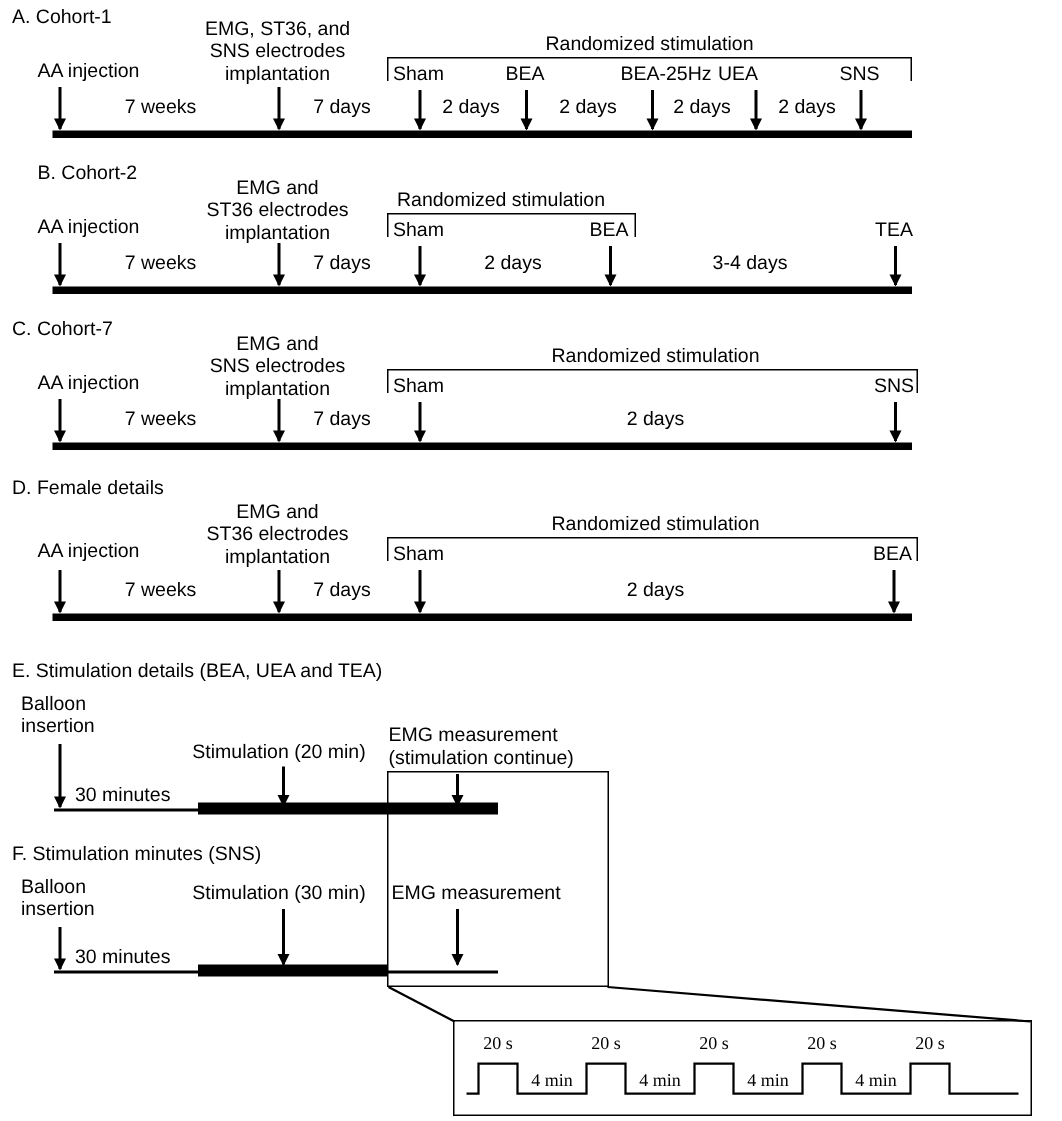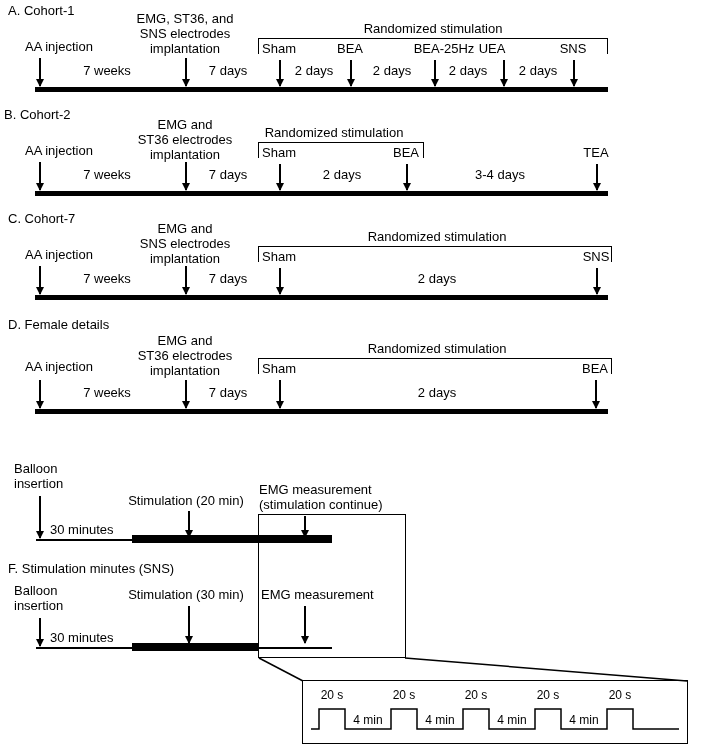--- a/index.html
+++ b/index.html
@@ -15,21 +15,21 @@
   .arrow { position:absolute; width:1.5px; background:#000; }
   .arrow::after {
     content:""; position:absolute; left:50%; bottom:-1px; transform:translateX(-50%);
     width:0; height:0; border-left:4px solid transparent; border-right:4px solid transparent;
     border-top:8px solid #000;
   }
   .tl    { position:absolute; height:5px; background:#000; }
   .thin  { position:absolute; height:2px; background:#000; }
   .thick { position:absolute; height:8px; background:#000; }
   .bracket { position:absolute; border:1.5px solid #000; border-bottom:none; }
-  .cbox  { position:absolute; border:1.5px solid #000; }
+  .cbox  { position:absolute; border:1.5px solid #000;font-family:Liberation Serif, serif; }
   svg.overlay { position:absolute; left:0; top:0; pointer-events:none; }
 </style>
 </head>
 <body>
 
 <div id="fig">
 
   <div class="lbl" style="left:8px;top:4px">A. Cohort-1</div>
   <div class="lbl ctr" style="left:185px;top:12px">EMG, ST36, and</div>
   <div class="lbl ctr" style="left:185px;top:27px">SNS electrodes</div>
@@ -50,21 +50,21 @@
   <div class="arrow" style="left:503px;top:60px;height:26px"></div>
   <div class="arrow" style="left:573px;top:60px;height:26px"></div>
   <div class="lbl ctr" style="left:107px;top:64px">7 weeks</div>
   <div class="lbl ctr" style="left:228px;top:64px">7 days</div>
   <div class="lbl ctr" style="left:314px;top:64px">2 days</div>
   <div class="lbl ctr" style="left:392px;top:64px">2 days</div>
   <div class="lbl ctr" style="left:468px;top:64px">2 days</div>
   <div class="lbl ctr" style="left:538px;top:64px">2 days</div>
   <div class="tl" style="left:35px;top:87px;width:573px"></div>
 
-  <div class="lbl" style="left:4px;top:108px">B. Cohort-2</div>
+  <div class="lbl" style="left:25px;top:108px">B. Cohort-2</div>
   <div class="lbl ctr" style="left:185px;top:118px">EMG and</div>
   <div class="lbl ctr" style="left:185px;top:133px">ST36 electrodes</div>
   <div class="lbl ctr" style="left:185px;top:148px">implantation</div>
   <div class="lbl ctr" style="left:334px;top:126px">Randomized stimulation</div>
   <div class="bracket" style="left:258px;top:142px;width:166px;height:16px"></div>
   <div class="lbl" style="left:25px;top:144px">AA injection</div>
   <div class="lbl ctr" style="left:279px;top:146px">Sham</div>
   <div class="lbl ctr" style="left:406px;top:146px">BEA</div>
   <div class="lbl ctr" style="left:596px;top:146px">TEA</div>
   <div class="arrow" style="left:39px;top:162px;height:28px"></div>
@@ -107,20 +107,21 @@
   <div class="lbl ctr" style="left:595px;top:362px">BEA</div>
   <div class="arrow" style="left:39px;top:380px;height:28px"></div>
   <div class="arrow" style="left:185px;top:380px;height:28px"></div>
   <div class="arrow" style="left:279px;top:380px;height:28px"></div>
   <div class="arrow" style="left:595px;top:380px;height:28px"></div>
   <div class="lbl ctr" style="left:107px;top:386px">7 weeks</div>
   <div class="lbl ctr" style="left:228px;top:386px">7 days</div>
   <div class="lbl ctr" style="left:437px;top:386px">2 days</div>
   <div class="tl" style="left:35px;top:409px;width:573px"></div>
 
+  <div class="lbl" style="left:8px;top:440px">E. Stimulation details (BEA, UEA and TEA)</div>
   <div class="lbl" style="left:14px;top:462px">Balloon</div>
   <div class="lbl" style="left:14px;top:477px">insertion</div>
   <div class="arrow" style="left:39px;top:496px;height:42px"></div>
   <div class="lbl" style="left:50px;top:523px">30 minutes</div>
   <div class="lbl ctr" style="left:186px;top:494px">Stimulation (20 min)</div>
   <div class="arrow" style="left:188px;top:511px;height:26px"></div>
   <div class="lbl" style="left:259px;top:483px">EMG measurement</div>
   <div class="lbl" style="left:259px;top:498px">(stimulation continue)</div>
   <div class="arrow" style="left:304px;top:516px;height:21px"></div>
   <div class="thin" style="left:36px;top:539px;width:96px"></div>

